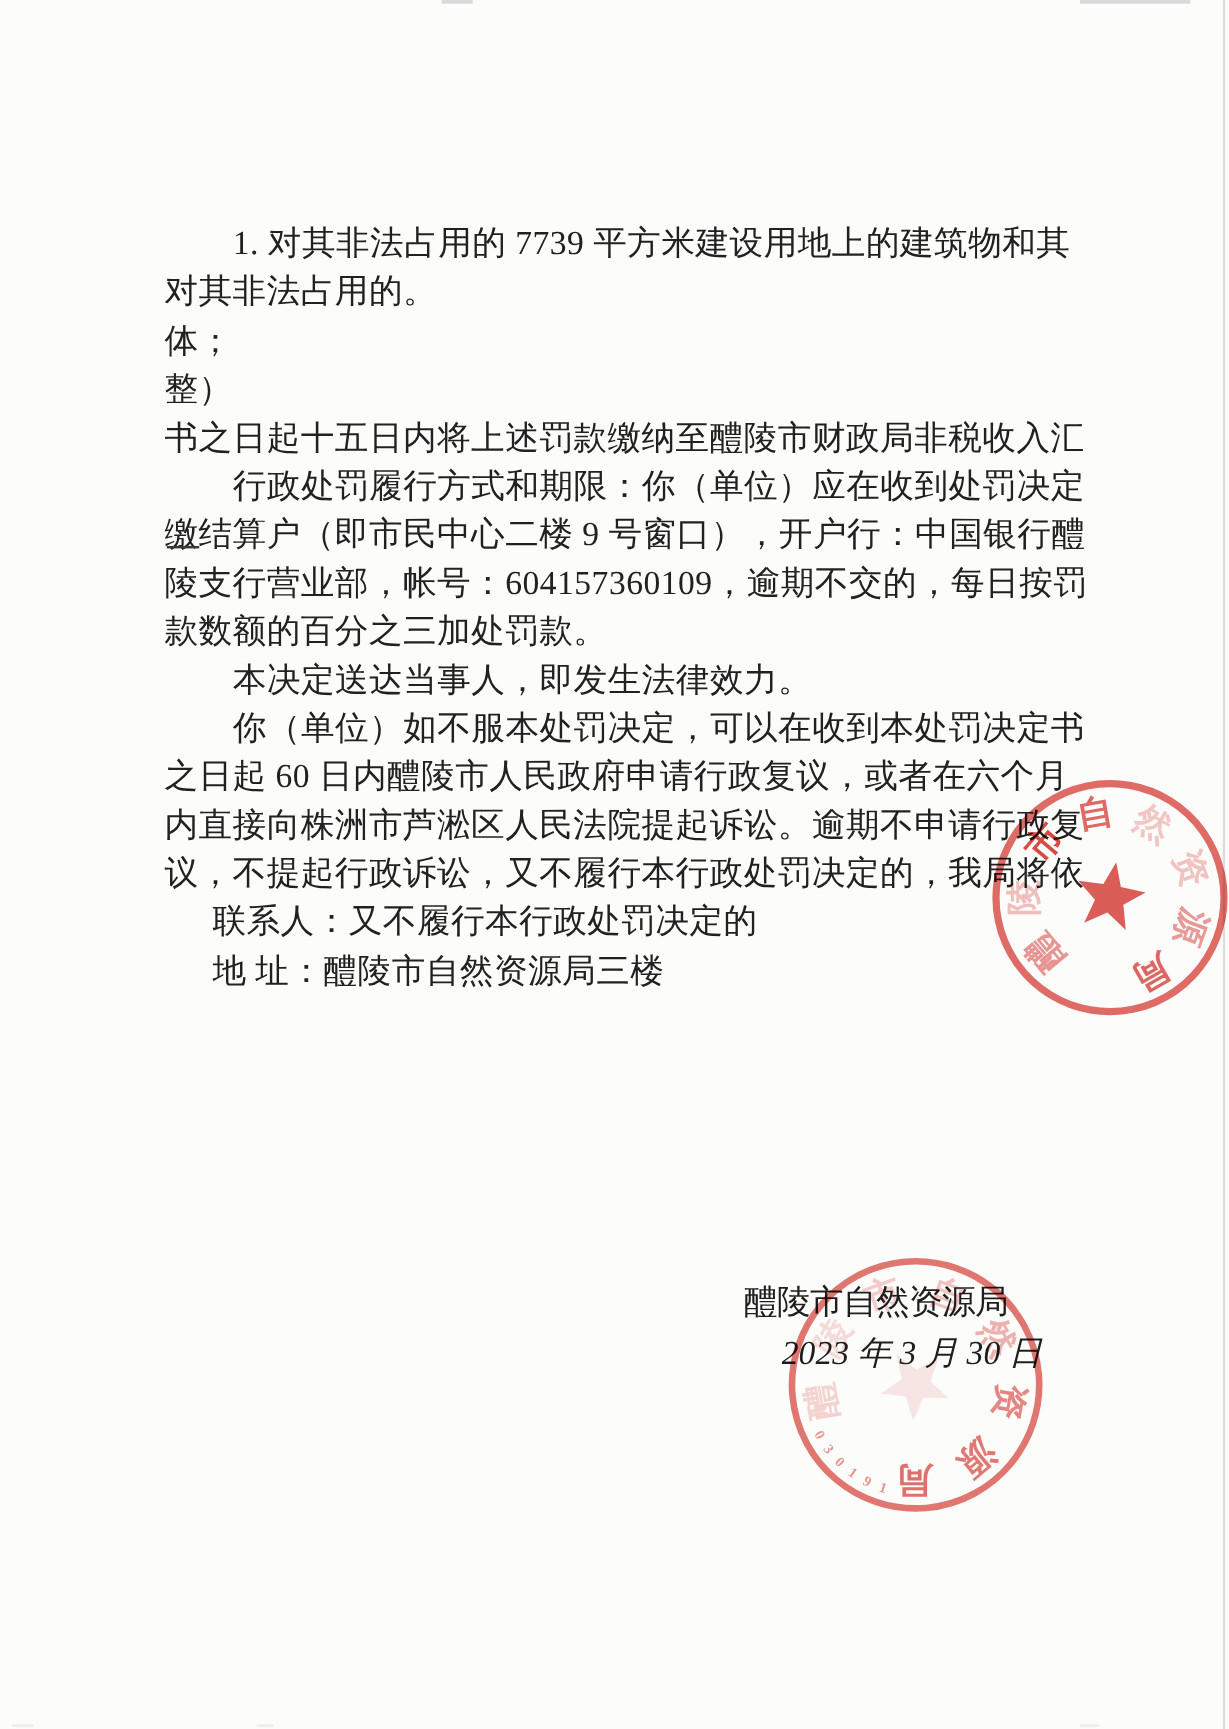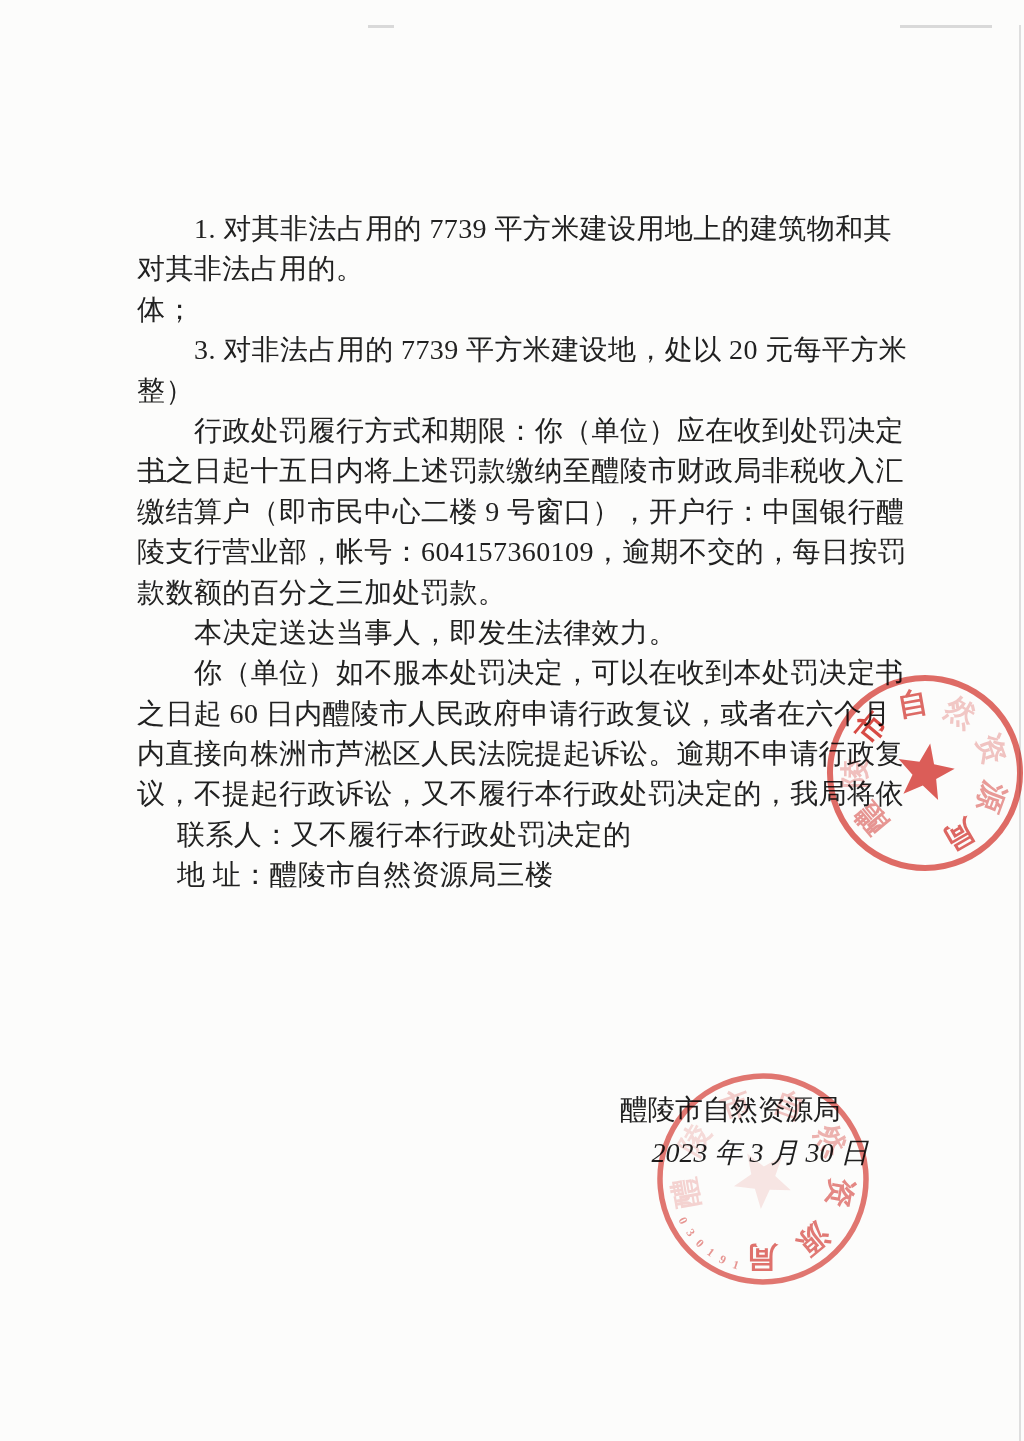--- a/index.html
+++ b/index.html
@@ -2,21 +2,21 @@
 <html><head>
 <meta charset="utf-8">
 <style>
   html,body{margin:0;padding:0;}
   body{
     width:1024px;height:1441px;position:relative;overflow:hidden;
     background:#fcfcfb;
     font-family:"Liberation Serif","DejaVu Serif",serif;
     color:#222;
   }
-  .page{position:absolute;inset:0;margin-top:25px;}
+  .page{position:absolute;inset:0;}
   
   .edge-right{position:absolute;left:1019px;top:0;width:2px;height:1441px;background:#dedede;}
   .edge-mark{position:absolute;background:#d9d9d9;height:3px;top:0;}
   .edge-mark.m1{left:368px;width:26px;}
   .edge-mark.m2{left:900px;width:92px;}
   .edge-mark-b{position:absolute;background:#ececec;height:2px;top:1437px;}
   .edge-mark-b.b1{left:10px;width:18px;}
   .edge-mark-b.b2{left:214px;width:14px;}
   .edge-mark-b.b3{left:900px;width:16px;}
 
@@ -53,24 +53,23 @@
   <div class="edge-mark m1"></div>
   <div class="edge-mark m2"></div>
   <div class="edge-mark-b b1"></div>
   <div class="edge-mark-b b2"></div>
   <div class="edge-mark-b b3"></div>
 
   <div class="doc-body">
     <div class="line ind">1. 对其非法占用的 7739 平方米建设用地上的建筑物和其</div>
     <div class="line">对其非法占用的。</div>
     <div class="line">体；</div>
-    <div class="line ind">3. 对非法占用的 7739 平方米建设地，处以 20 元每平方米</div>
     <div class="line">整）</div>
+    <div class="line">书之日起十五日内将上述罚款缴纳至醴陵市财政局非税收入汇</div>
     <div class="line ind">行政处罚履行方式和期限：你（单位）应在收到处罚决定</div>
-    <div class="line">书之日起十五日内将上述罚款缴纳至醴陵市财政局非税收入汇</div>
     <div class="line">缴结算户（即市民中心二楼 9 号窗口），开户行：中国银行醴</div>
     <div class="line">陵支行营业部，帐号：604157360109，逾期不交的，每日按罚</div>
     <div class="line">款数额的百分之三加处罚款。</div>
     <div class="line ind">本决定送达当事人，即发生法律效力。</div>
     <div class="line ind">你（单位）如不服本处罚决定，可以在收到本处罚决定书</div>
     <div class="line">之日起 60 日内醴陵市人民政府申请行政复议，或者在六个月</div>
     <div class="line">内直接向株洲市芦淞区人民法院提起诉讼。逾期不申请行政复</div>
     <div class="line">议，不提起行政诉讼，又不履行本行政处罚决定的，我局将依</div>
     <div class="line contact">联系人：又不履行本行政处罚决定的</div>
     <div class="line contact">地 址：醴陵市自然资源局三楼</div>

